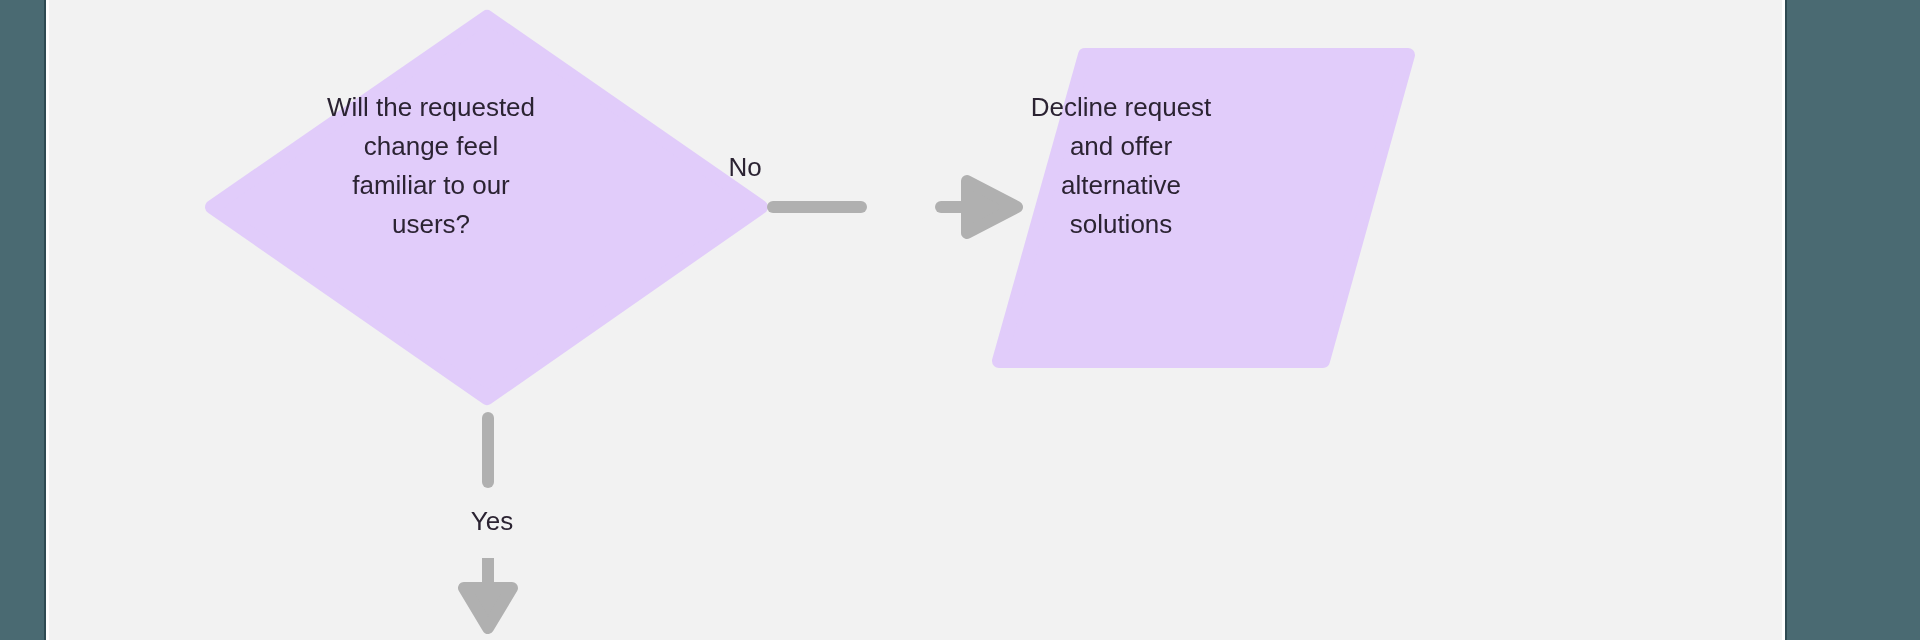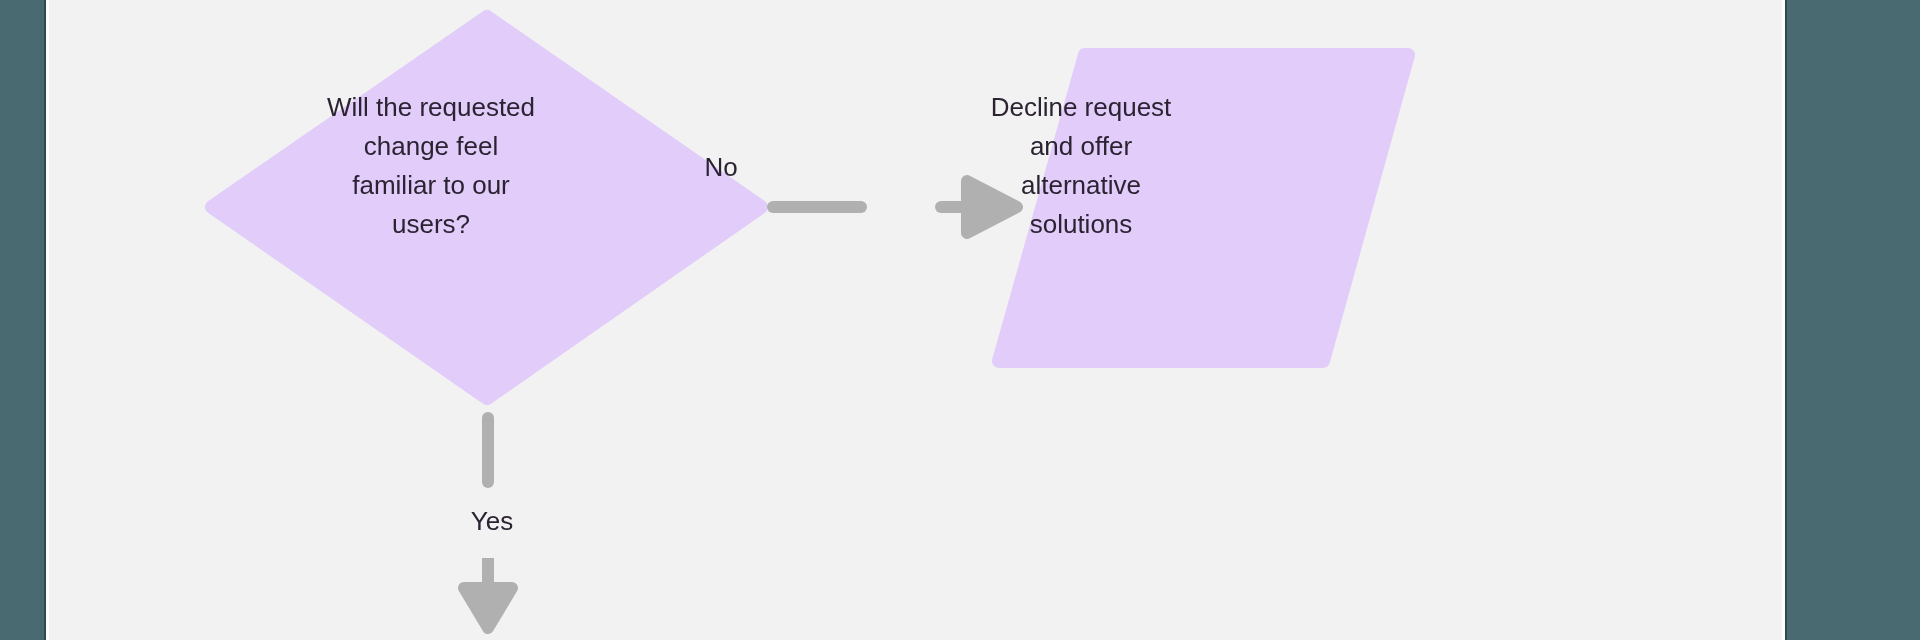--- a/index.html
+++ b/index.html
@@ -80,35 +80,35 @@
     text-align: center;
     white-space: pre-line;
     pointer-events: none;
   }
   .decision-text {
     left: 232px;
     top: 88px;
     width: 300px;
   }
   .process-text {
-    left: 892px;
+    left: 932px;
     top: 88px;
     width: 280px;
   }
 
   
   .edge-label {
     position: absolute;
     color: #2b2332;
     font-family: "Liberation Sans", sans-serif;
     font-size: 26px;
     line-height: 30px;
     text-align: center;
   }
-  .edge-label-no  { left: 637px; top: 152px; width: 70px; }
+  .edge-label-no  { left: 661px; top: 152px; width: 70px; }
   .edge-label-yes { left: 403px; top: 506px; width: 80px; }
 </style>
 </head>
 <body>
 
 <div id="canvas">
 
   <div class="rail rail-left"></div>
   <div class="rail-border rail-border-left"></div>
   <div class="rail-gap rail-gap-left"></div>

